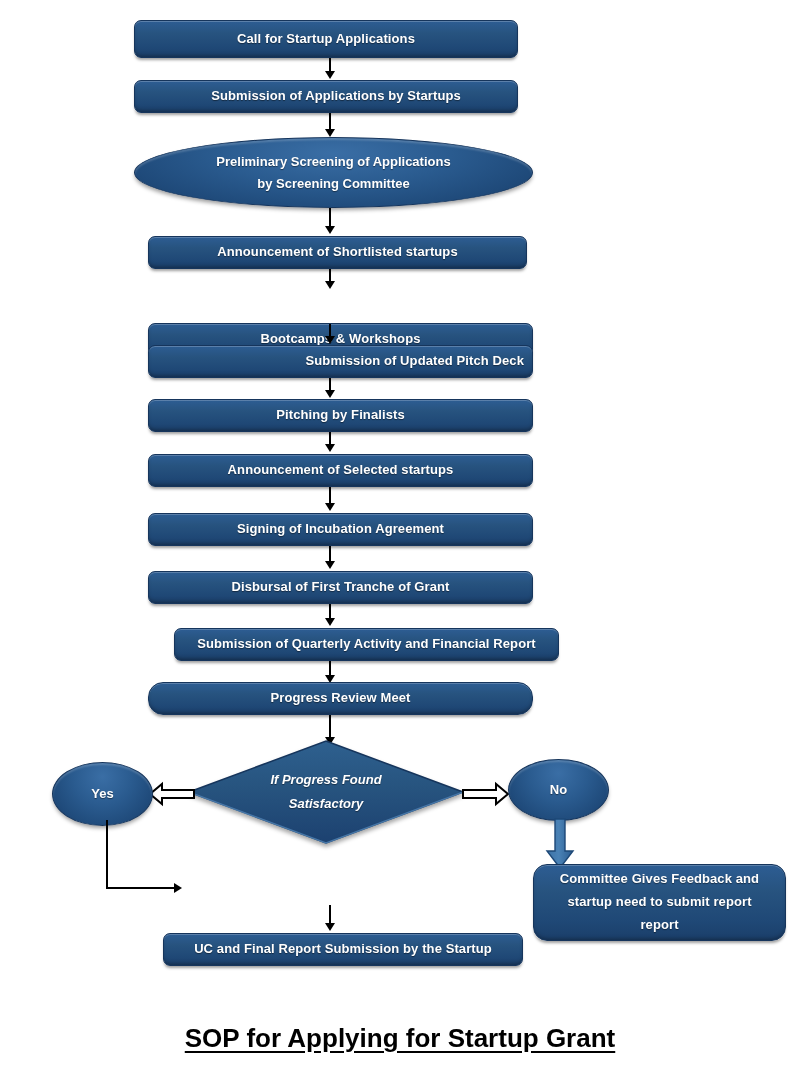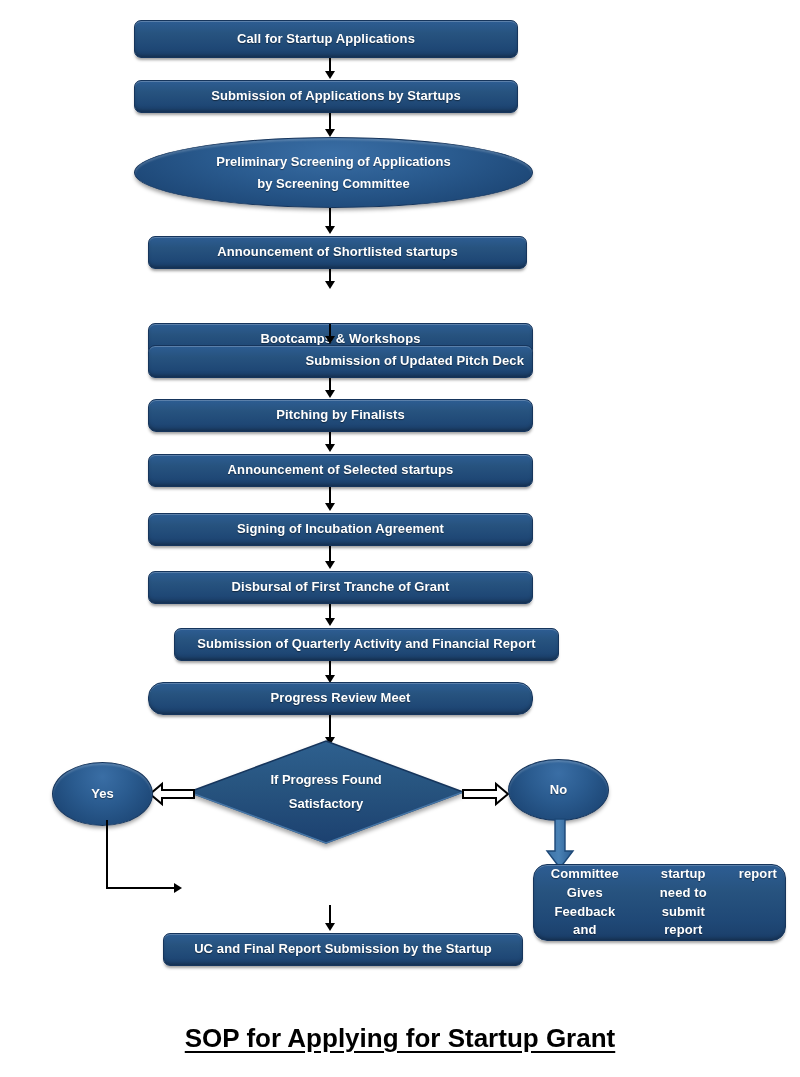--- a/index.html
+++ b/index.html
@@ -78,20 +78,21 @@
     display: flex;
     align-items: center;
     justify-content: center;
     text-align: center;
     color: #ffffff;
     font-weight: bold;
     font-size: 13px;
     line-height: 1.55;
     text-shadow: 0 1px 1px rgba(0,0,0,0.45);
     pointer-events: none;
+    font-style: italic;
   }
 
   
   .conn {
     position: absolute;
     pointer-events: none;
   }
   .vline {
     position: absolute;
     width: 2px;
@@ -186,21 +187,21 @@
 
   <div class="node" style="left:148px; top:345px; width:385px; height:33px;justify-content:flex-end;">
     <span>Submission of Updated Pitch Deck</span>
   </div>
 
   <div class="conn" style="left:324px; top:378px; width:12px; height:22px;">
     <div class="vline" style="left:5px; top:0; height:14px;"></div>
     <div class="arrowhead-down" style="left:1px; top:12px;"></div>
   </div>
 
-  <div class="node" style="left:148px; top:399px; width:385px; height:33px;border-radius:8px;">
+  <div class="node" style="left:148px; top:399px; width:385px; height:33px;">
     <span>Pitching by Finalists</span>
   </div>
 
   <div class="conn" style="left:324px; top:432px; width:12px; height:22px;">
     <div class="vline" style="left:5px; top:0; height:14px;"></div>
     <div class="arrowhead-down" style="left:1px; top:12px;"></div>
   </div>
 
   <div class="node" style="left:148px; top:454px; width:385px; height:33px;justify-content:center;">
     <span>Announcement of Selected startups</span>
@@ -304,21 +305,21 @@
   <div class="conn" style="left:324px; top:905px; width:12px; height:28px;">
     <div class="vline" style="left:5px; top:0; height:20px;"></div>
     <div class="arrowhead-down" style="left:1px; top:18px;"></div>
   </div>
 
   <div class="node" style="left:163px; top:933px; width:360px; height:33px;">
     <span>UC and Final Report Submission by the Startup</span>
   </div>
 
   <div class="node soft" style="left:533px; top:864px; width:253px; height:77px;">
-    <div style="display:flex; flex-direction:row; gap:16px;">
+    <div style="display:flex; flex-direction:column; gap:4px;">
       <span>Committee Gives Feedback and</span>
       <span>startup need to submit report</span>
       <span>report</span>
     </div>
   </div>
 
   <div class="title" style="top:1023px;">SOP for Applying for Startup Grant</div>
 
 </div>
 

